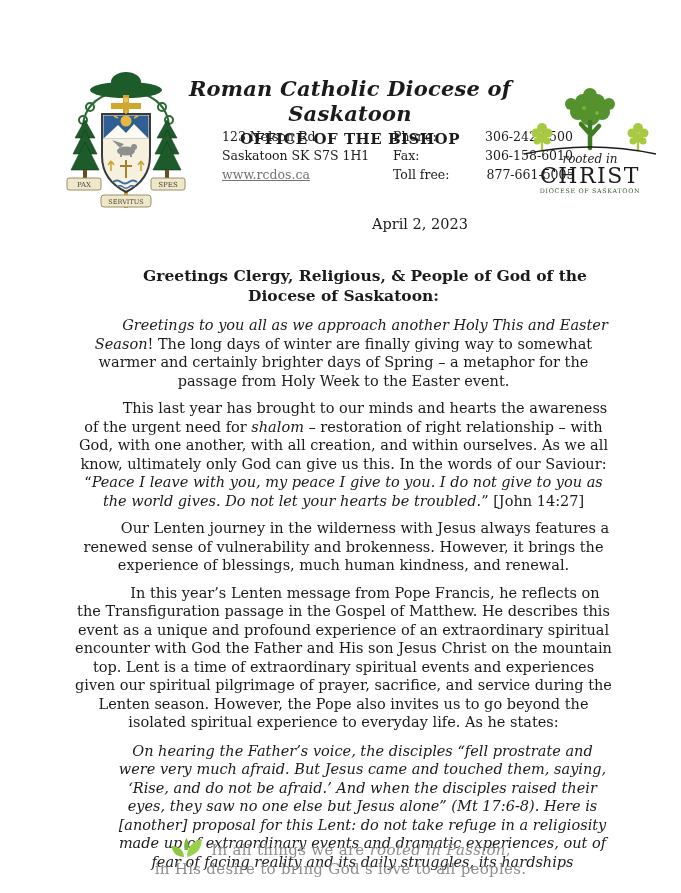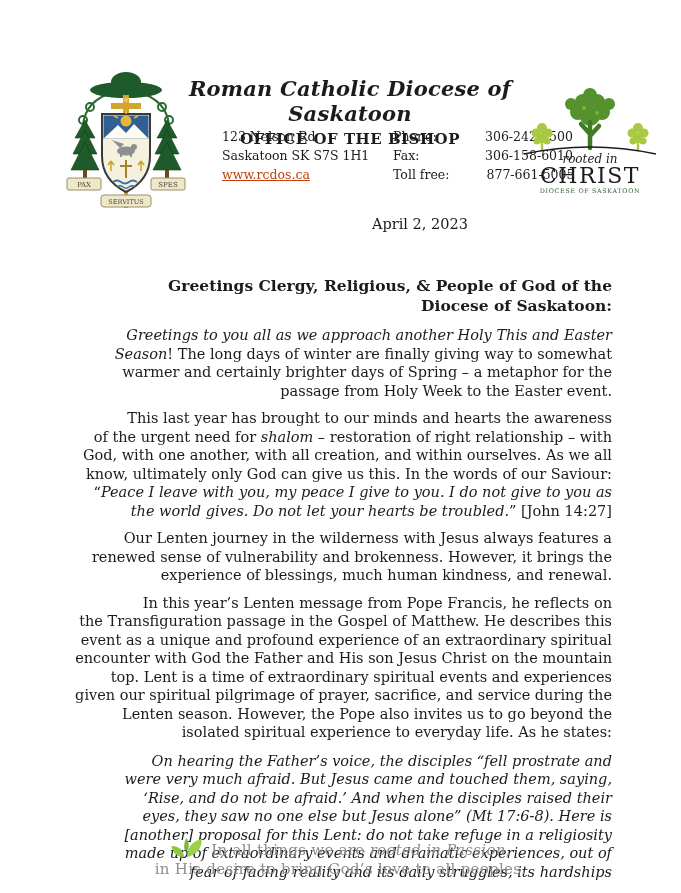--- a/index.html
+++ b/index.html
@@ -9,34 +9,34 @@
   }
   #page{position:relative;width:681px;height:893px;background:#fff;overflow:hidden;}
 
   
   #crest{position:absolute;left:64px;top:64px;width:124px;height:148px;}
   #title-block{position:absolute;left:168px;top:76px;width:364px;text-align:center;}
   .org-title{font-size:21px;font-weight:bold;font-style:italic;letter-spacing:.2px;}
   .office-title{font-size:15px;font-weight:bold;letter-spacing:.5px;margin-top:4px;}
 
   #address-block{position:absolute;left:222px;top:127px;font-size:12.5px;line-height:19px;}
-  #address-block a{color:#c2410c;}
+  #address-block a{color:#737373;}
   #phone-block{position:absolute;left:393px;top:127px;font-size:12.5px;line-height:19px;}
   .contact-row{display:flex;gap:29px;}
   .contact-label{min-width:55px;}
   .contact-value{margin-left:8px;}
 
   #logo{position:absolute;left:520px;top:86px;width:140px;height:112px;}
 
   
   #dateline{position:absolute;left:366px;top:215px;font-size:14.5px;line-height:19px;}
   .date-line{padding-left:6px;}
 
   
-  #body{position:absolute;left:75px;top:276px;width:537px;font-size:14.5px;line-height:18.5px;text-align:right;}
+  #body{position:absolute;left:75px;top:266px;width:537px;font-size:14.5px;line-height:18.5px;text-align:center;}
   .salutation{font-weight:bold;font-size:15.5px;line-height:20px;text-indent:43px;margin:0 0 10px 0;}
   .para{margin:0 0 9px 0;text-indent:43px;}
   .para i, .quote i{font-style:italic;}
   .quote{margin:10px 0 0 38px;}
 
   
   #footer{position:absolute;left:0;right:0;top:837px;text-align:center;color:#8e8e8e;
           font-size:15px;line-height:19px;letter-spacing:.3px;}
   .f1{display:flex;justify-content:center;align-items:flex-end;gap:7px;}
   .f1 svg{margin-bottom:1px;}

